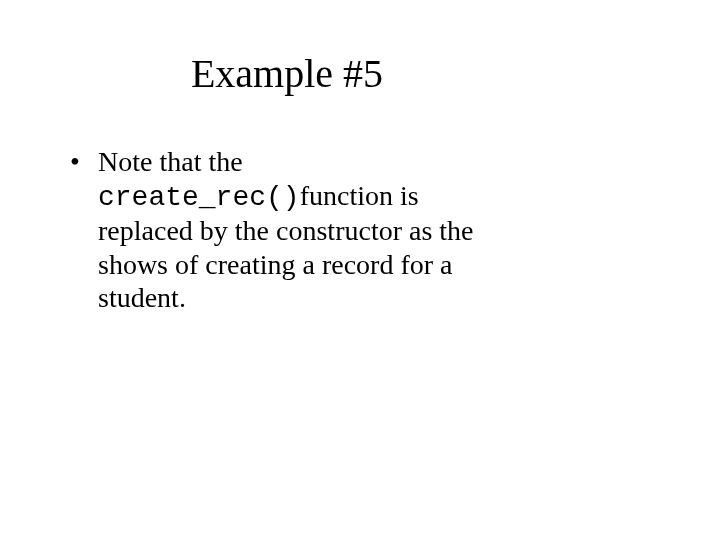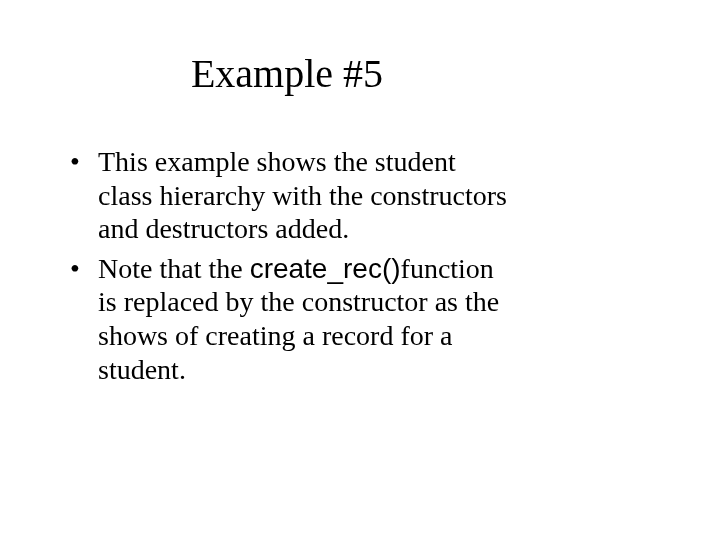--- a/index.html
+++ b/index.html
@@ -37,25 +37,24 @@
   }
   ul.bullets li::before {
     content: "•";
     position: absolute;
     left: 0;
     top: 0;
     font-size: 28px;
     line-height: 1.2;
   }
   .mono {
-    font-family: Liberation Sans, sans-serif;
+    font-family: Liberation Mono, monospace;
   }
 </style>
 </head>
 <body>
 
 <div class="slide">
   <h1 class="title">Example #5</h1>
   <ul class="bullets">
-    <li>This example shows the student class hierarchy with the constructors and destructors added.</li>
     <li><span>Note that the </span><span class="mono">create_rec()</span><span>function is replaced by the constructor as the shows of creating a record for a student.</span></li>
   </ul>
 </div>
 
 </body></html>

